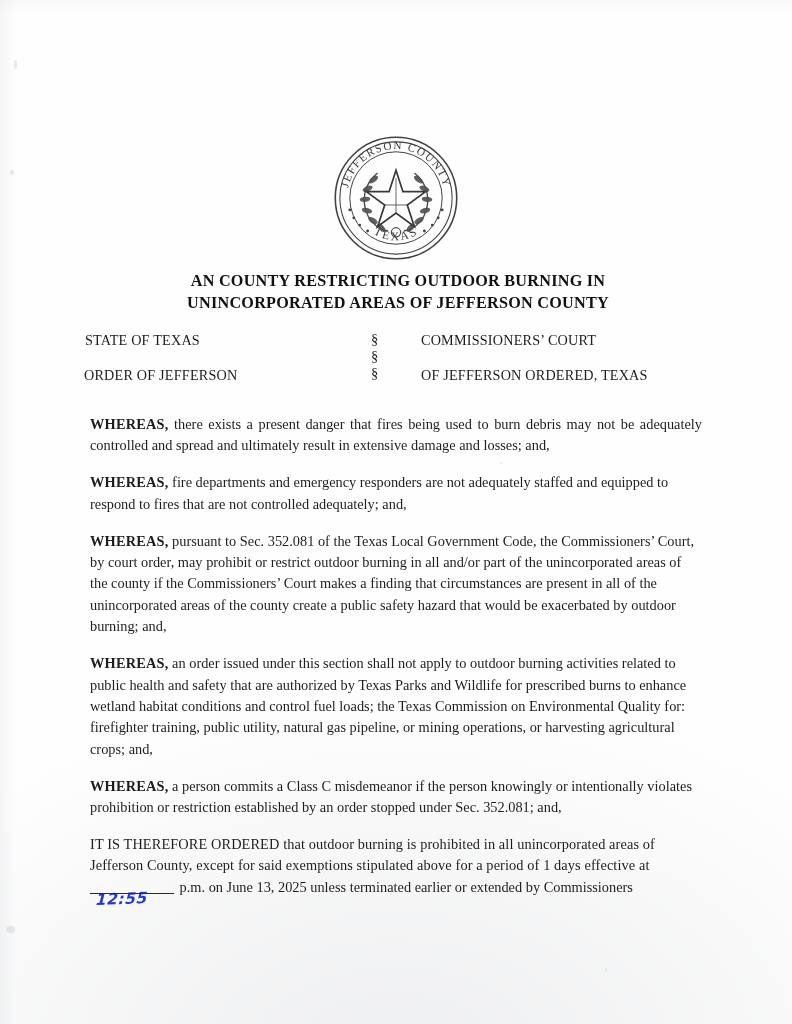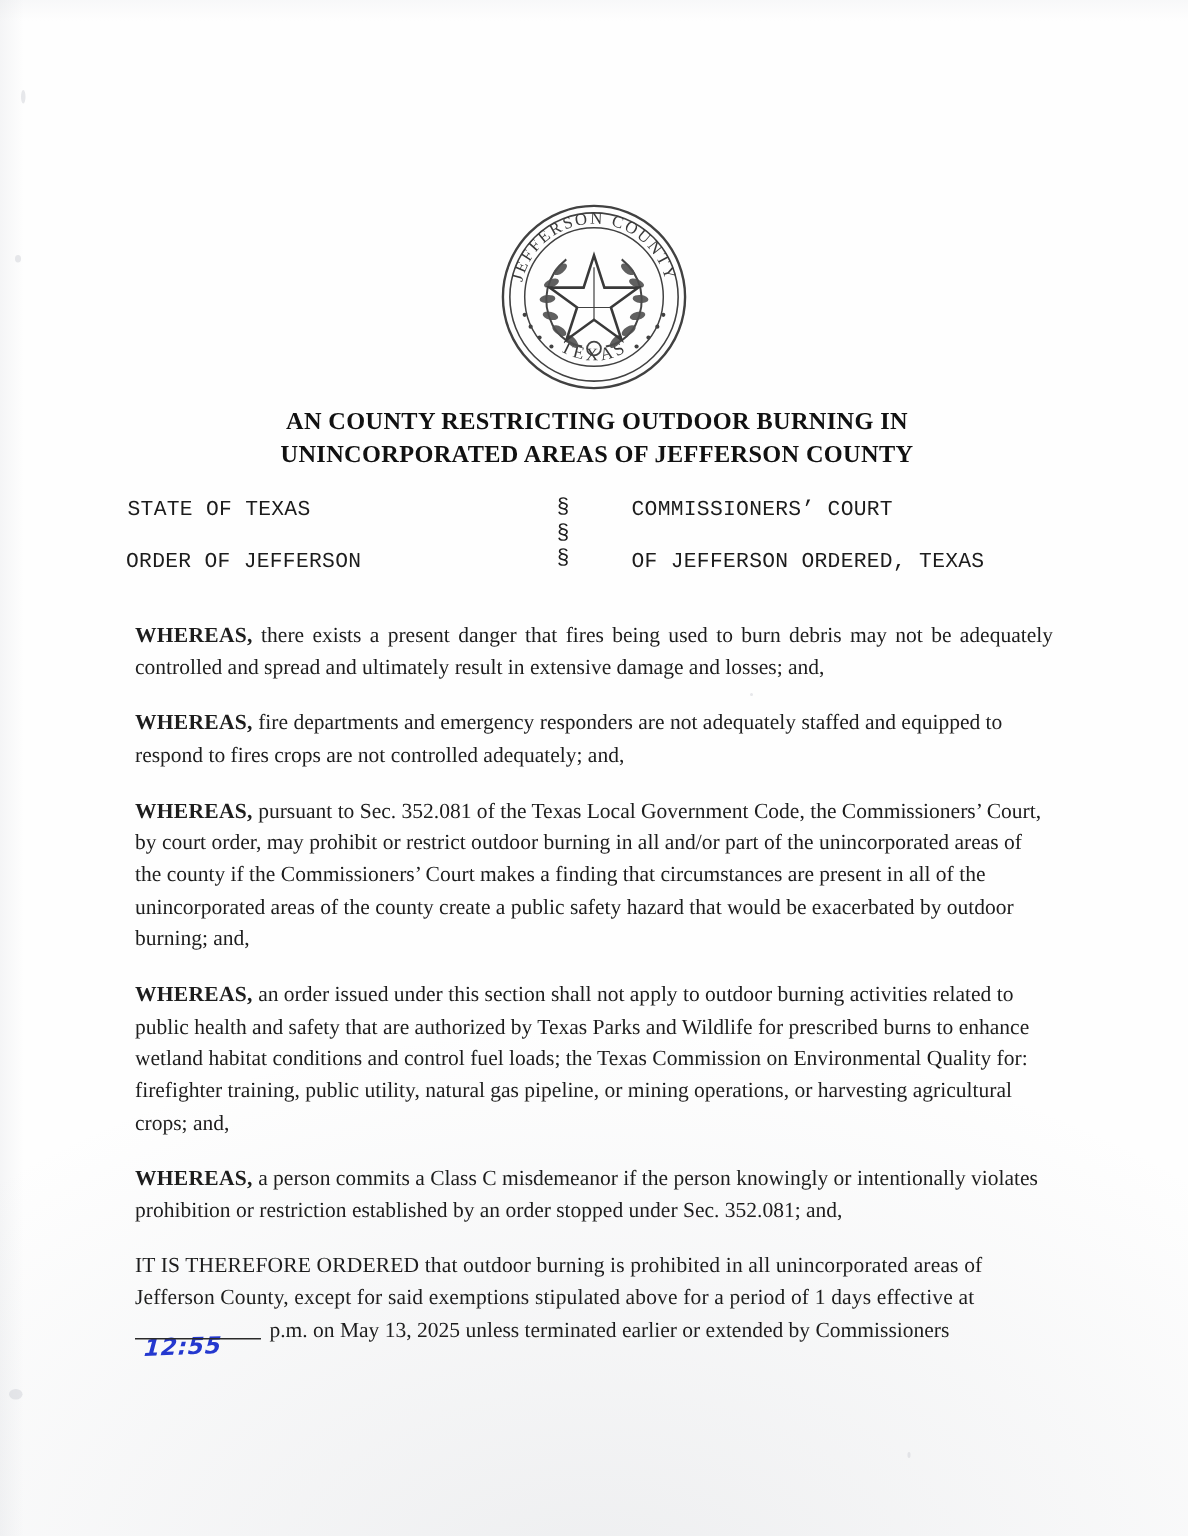--- a/index.html
+++ b/index.html
@@ -59,21 +59,20 @@
   
   .parties {
     position: absolute;
     left: 88px;
     right: 90px;
     top: 332px;
     height: 62px;
     font-size: 14.2px;
     letter-spacing: 0.2px;
     color: #1c1c1c;
-    font-family: Liberation Mono, monospace;
   }
   .parties .left-col {
     position: absolute;
     left: 0;
     width: 270px;
   }
   .parties .left-col .r1 { position: absolute; top: 0px; left: -3px; }
   .parties .left-col .r2 { position: absolute; top: 35px; left: -4px; }
 
   .parties .sec-col {
@@ -238,21 +237,21 @@
     </div>
   </div>
 
   <div class="body-block">
 
     <p class="para p1">
       <b>WHEREAS,</b><span> there exists a present danger that fires being used to burn debris may not be adequately controlled and spread and ultimately result in extensive damage and losses; and,</span>
     </p>
 
     <p class="para just-loose">
-      <b>WHEREAS,</b><span> fire departments and emergency responders are not adequately staffed and equipped to respond to fires crops are not controlled adequately; and,</span>
+      <b>WHEREAS,</b><span> fire departments and emergency responders are not adequately staffed and equipped to respond to fires that are not controlled adequately; and,</span>
     </p>
 
     <p class="para just-loose">
       <b>WHEREAS,</b><span> pursuant to Sec. 352.081 of the Texas Local Government Code, the Commissioners’ Court, by court order, may prohibit or restrict outdoor burning in all and/or part of the unincorporated areas of the county if the Commissioners’ Court makes a finding that circumstances are present in all of the unincorporated areas of the county create a public safety hazard that would be exacerbated by outdoor burning; and,</span>
     </p>
 
     <p class="para just-loose">
       <b>WHEREAS,</b><span> an order issued under this section shall not apply to outdoor burning activities related to public health and safety that are authorized by Texas Parks and Wildlife for prescribed burns to enhance wetland habitat conditions and control fuel loads; the Texas Commission on Environmental Quality for: firefighter training, public utility, natural gas pipeline, or mining operations, or harvesting agricultural crops; and,</span>
     </p>
 
@@ -260,17 +259,17 @@
       <b>WHEREAS,</b><span> a person commits a Class C misdemeanor if the person knowingly or intentionally violates prohibition or restriction established by an order stopped under Sec. 352.081; and,</span>
     </p>
 
 
     <p class="para ordered just-loose">
       <span class="caps">IT IS THEREFORE ORDERED that outdoor burning is prohibited in all unincorporated areas of Jefferson County, except for said exemptions stipulated above for a period of 1 days effective at</span>
       <span class="hand-field">
         <span class="hand-ink">12:55</span>
         <span class="hand-rule"></span>
       </span>
-      <span>p.m. on May 13, 2025 unless terminated earlier or extended by Commissioners</span>
+      <span>p.m. on June 13, 2025 unless terminated earlier or extended by Commissioners</span>
     </p>
 
   </div>
 </div>
 
 </body></html>

